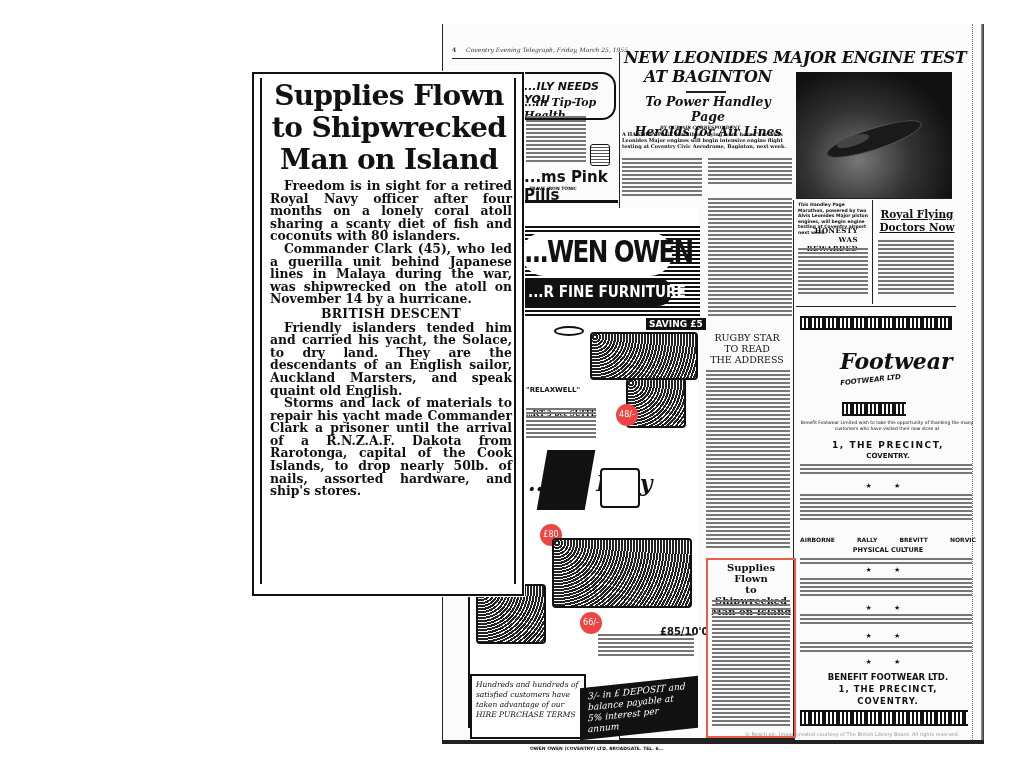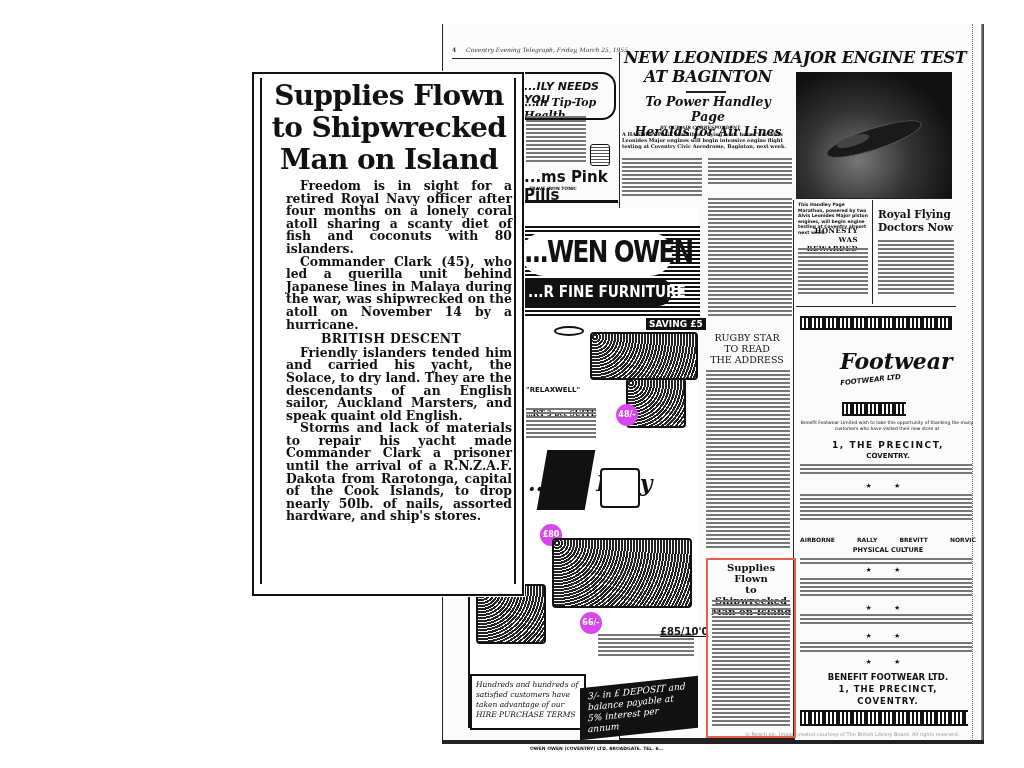--- a/index.html
+++ b/index.html
@@ -81,32 +81,32 @@
   .sofa {
     position: absolute; background: repeating-radial-gradient(circle at 3px 3px, #fff 0 1px, #222 1px 3px);
     border: 2px solid #111; border-radius: 4px;
   }
   .table-lamp { position: absolute; border: 2px solid #111; border-radius: 50%; background: #fff; }
   .chair-dark { position: absolute; background: #111; }
   .owen-relax { position: absolute; left: 56px; top: 178px; font-size: 7px; font-weight: bold; font-family: "DejaVu Sans", sans-serif; white-space: nowrap; }
   .owen-suite { position: absolute; left: 56px; top: 200px; font-size: 9px; font-weight: bold; font-family: Liberation Serif, serif; white-space: nowrap; }
   .owen-easy { position: absolute; left: 58px; top: 262px; font-size: 22px; font-style: italic; font-weight: bold; font-family: "DejaVu Serif", serif; white-space: nowrap; }
   .price-badge {
-    position: absolute; width: 22px; height: 22px; border-radius: 50%; background: #d946ef; color: #fff;
-    font-size: 8px; font-weight: bold; font-family: "DejaVu Sans", sans-serif; text-align: center; line-height: 22px;
+    position: absolute; width: 22px; height: 22px; border-radius: 50%; background: #ef4444; color: #fff;
+    font-size: 8px; font-weight: normal; font-family: "DejaVu Sans", sans-serif; text-align: center; line-height: 22px;
   }
   .owen-desc { position: absolute; left: 128px; top: 426px; width: 96px; }
   .owen-price { position: absolute; left: 190px; top: 418px; font-family: "DejaVu Sans", sans-serif; font-weight: bold; font-size: 10px; white-space: nowrap; }
   .owen-deposit {
     position: absolute; left: 110px; top: 474px; width: 118px; height: 52px; background: #111; color: #fff;
     font-family: "DejaVu Serif", serif; font-style: italic; font-size: 9px; line-height: 11px; padding: 4px 8px;
     transform: skewY(-6deg);
   }
   .owen-hp {
-    position: absolute; left: 0px; top: 466px; width: 116px; height: 56px; background: #fff; border: 2px solid #111;
+    position: absolute; left: 0px; top: 466px; width: 116px; height: 65px; background: #fff; border: 2px solid #111;
     font-family: "DejaVu Serif", serif; font-style: italic; font-size: 7.5px; line-height: 10px; padding: 4px;
   }
   .owen-footer { position: absolute; left: 60px; top: 538px; font-size: 4.5px; font-weight: bold; font-family: "DejaVu Sans", sans-serif; white-space: nowrap; }
 
   
   .leo-head {
     position: absolute; left: 624px; top: 48px; font-family: "DejaVu Serif", serif; font-style: italic;
     font-weight: bold; font-size: 16px; line-height: 19px; white-space: nowrap; letter-spacing: -0.3px;
   }
   .leo-head .l2 { padding-left: 20px; }
@@ -122,21 +122,21 @@
   }
   .leo-photo .plane {
     position: absolute; left: 28px; top: 56px; width: 100px; height: 22px; border-radius: 50%;
     background: #1a1a1a; transform: rotate(-18deg); border: 1px solid #555;
   }
   .leo-photo .nacelle { position: absolute; left: 40px; top: 64px; width: 34px; height: 10px; border-radius: 50%; background: #444; transform: rotate(-18deg); }
   .caption { position: absolute; font-size: 4.5px; font-weight: bold; line-height: 5.5px; font-family: "DejaVu Sans", sans-serif; }
   .col-body { position: absolute; }
 
   .honesty-head { position: absolute; left: 798px; top: 226px; width: 60px; text-align: right; font-size: 7px; font-weight: bold; line-height: 9px; letter-spacing: 0.5px; }
-  .rfd-head { position: absolute; left: 878px; top: 208px; width: 78px; font-size: 10.5px; font-weight: bold; line-height: 13px; }
+  .rfd-head { position: absolute; left: 878px; top: 208px; width: 78px; text-align: center; font-size: 10.5px; font-weight: bold; line-height: 13px; text-decoration: underline; }
   .rugby-head { position: absolute; left: 704px; top: 332px; width: 86px; text-align: center; font-size: 9.5px; font-weight: normal; line-height: 11px; }
 
   
   .greek-key {
     position: absolute; height: 14px; background:
       repeating-linear-gradient(90deg, #111 0 2px, #fff 2px 4px, #111 4px 6px, #fff 6px 8px, #111 8px 12px, #fff 12px 14px);
     border-top: 2px solid #111; border-bottom: 2px solid #111;
   }
   .benefit-logo { position: absolute; left: 840px; top: 348px; font-family: "DejaVu Serif", serif; font-style: italic; font-weight: bold; font-size: 22px; }
   .benefit-logo-sub { position: absolute; left: 840px; top: 376px; font-family: "DejaVu Sans", sans-serif; font-style: italic; font-size: 7px; font-weight: bold; transform: rotate(-6deg); white-space: nowrap; }
@@ -162,21 +162,21 @@
   }
   .clip-headline {
     position: absolute; left: 10px; top: 6px; width: 250px; text-align: center;
     font-family: "DejaVu Serif", serif; font-weight: bold; font-size: 28px; line-height: 32px; letter-spacing: -0.6px;
   }
   .clip-body {
     position: absolute; left: 16px; top: 106px; width: 242px;
     font-family: "DejaVu Serif", serif; font-weight: bold; font-size: 12.4px; line-height: 12.6px;
     text-align: justify; color: #111;
   }
-  .clip-body p { text-indent: 14px; margin-left: 16px; }
+  .clip-body p { text-indent: 14px; }
   .clip-body .sub { text-align: center; text-indent: 0; font-size: 12.4px; margin: 2px 0 1px; letter-spacing: 0.3px; }
 </style>
 </head>
 <body>
 
 <div class="page"></div>
 <div class="page-dotted-edge"></div>
 <div class="page-shadow-right"></div>
 <div class="page-bottom-bar"></div>
 <div class="copyright-line">© Reach plc. Image created courtesy of The British Library Board. All rights reserved.</div>
@@ -415,21 +415,21 @@
   <div class="sofa" style="left:6px;top:376px;width:70px;height:60px;"></div>
   <div class="price-badge" style="left:110px;top:404px;">66/-</div>
   <div class="owen-desc tiny-lines">
     <span></span>
       <span></span>
       <span></span>
       <span></span>
       <span></span>
       <span></span>
   </div>
-  <div class="owen-price" style="top:418px;text-decoration:underline;">£85/10'0</div>
+  <div class="owen-price" style="top:418px;">£85/10'0</div>
   <div class="owen-hp">Hundreds and hundreds of satisfied customers have taken advantage of our HIRE PURCHASE TERMS</div>
   <div class="owen-deposit">3/- in £ DEPOSIT and balance payable at 5% interest per annum</div>
   <div class="owen-footer">OWEN OWEN (COVENTRY) LTD. BROADGATE. TEL. 6...</div>
 </div>
 
 <div class="mini-head">
   <div>Supplies Flown</div>
   <div>to Shipwrecked</div>
   <div>Man on Island</div>
 </div>

